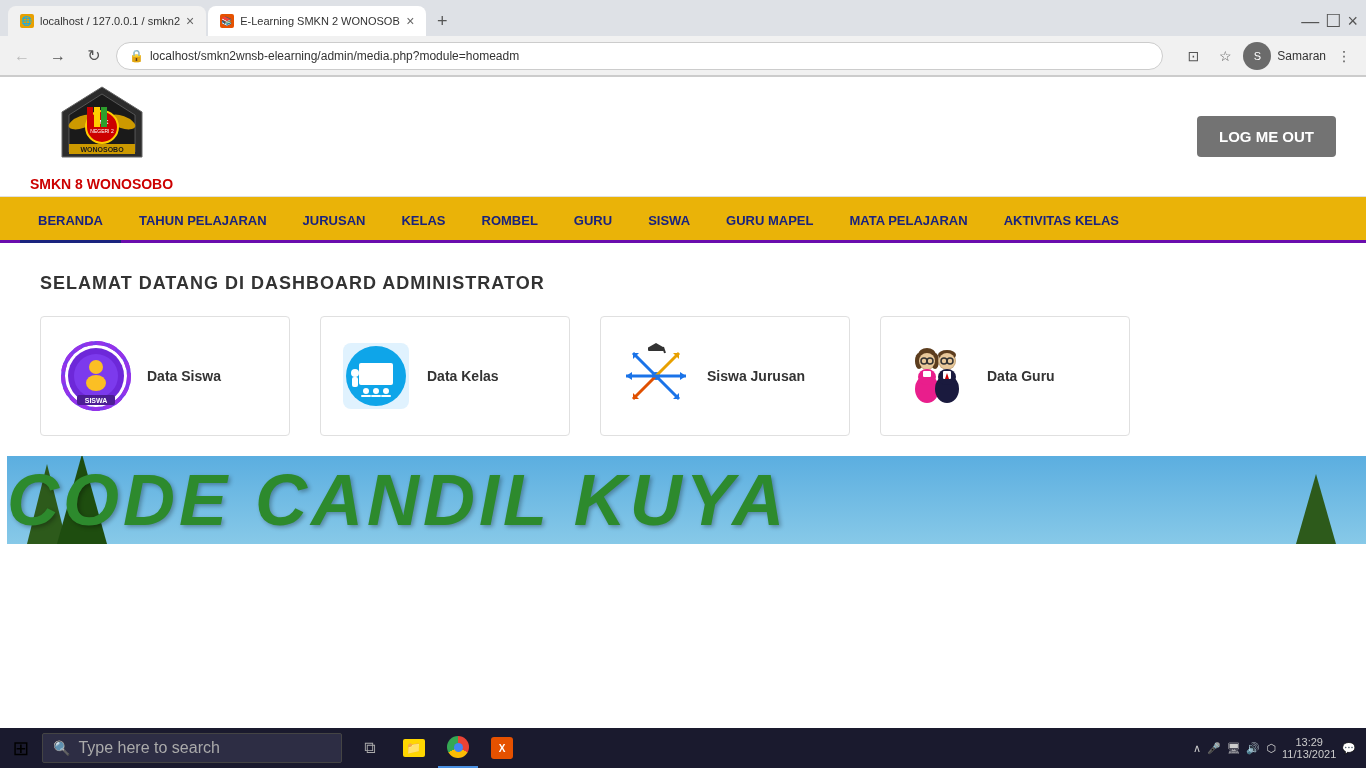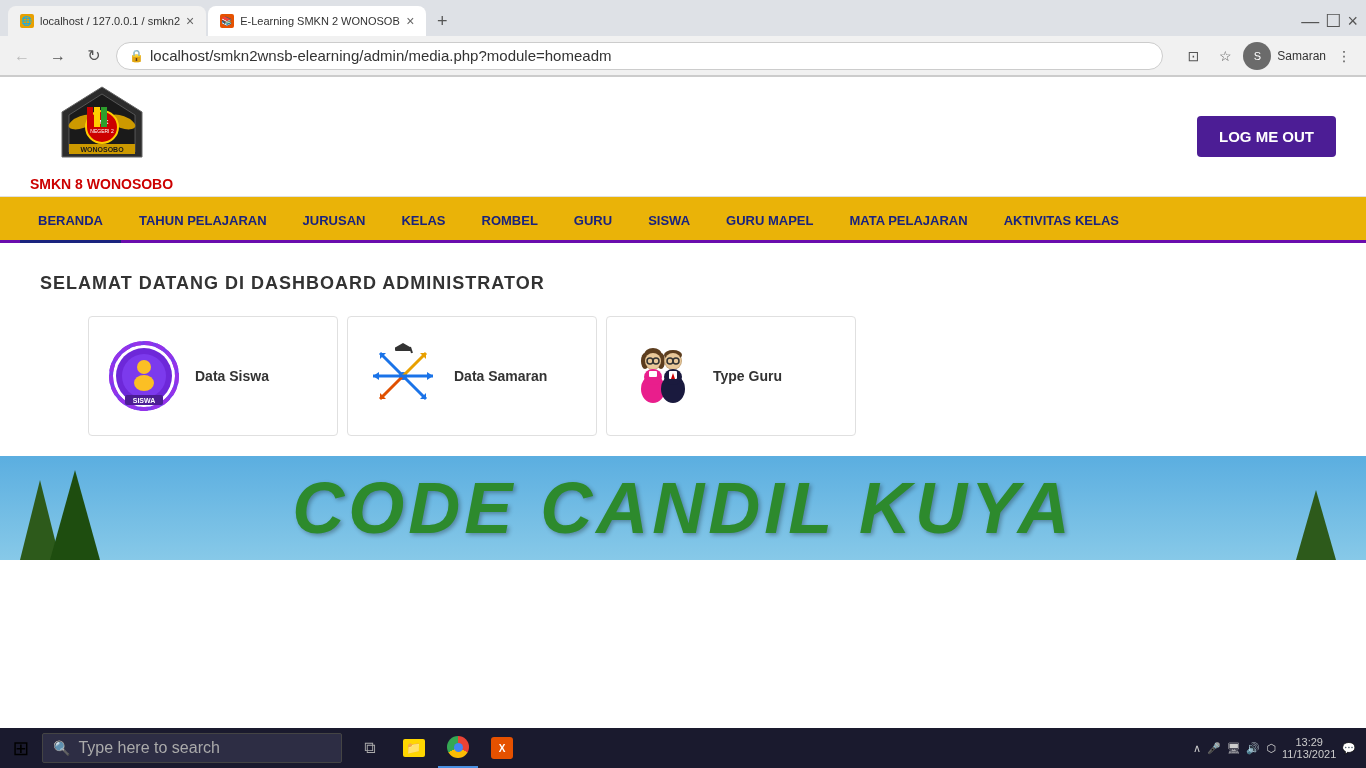--- a/index.html
+++ b/index.html
@@ -93,21 +93,21 @@
       border-radius: 14px;
       background: #fff;
       padding: 0 12px;
       font-size: 13px;
       color: #333;
       display: flex;
       align-items: center;
       gap: 6px;
     }
     .url-lock { font-size: 12px; color: #555; }
-    .address-text { font-size: 15px; color: #333; }
+    .address-text { font-size: 12px; color: #333; }
     .browser-actions {
       display: flex;
       align-items: center;
       gap: 4px;
       margin-left: 8px;
     }
     .browser-action-btn {
       width: 28px;
       height: 28px;
       border-radius: 50%;
@@ -164,21 +164,21 @@
       width: 90px;
       height: 90px;
     }
     .school-name {
       color: #cc0000;
       font-weight: bold;
       font-size: 14px;
       margin-top: 4px;
     }
     .logout-btn {
-      background: #4c1d95;
+      background: #737373;
       color: white;
       border: none;
       padding: 12px 22px;
       font-size: 15px;
       font-weight: bold;
       border-radius: 4px;
       cursor: pointer;
     }
 
     
@@ -217,22 +217,21 @@
       font-size: 18px;
       font-weight: bold;
       color: #333;
       margin-bottom: 22px;
       letter-spacing: 1px;
     }
 
     
     .cards-row {
       display: flex;
-      gap: 9px;
-      margin-left: 48px;
+      gap: 30px;
     }
     .card {
       border: 1px solid #e0e0e0;
       border-radius: 4px;
       width: 250px;
       height: 120px;
       display: flex;
       align-items: center;
       justify-content: flex-start;
       padding: 20px;
@@ -250,26 +249,26 @@
     }
     .card-label {
       font-size: 14px;
       font-weight: bold;
       color: #333;
     }
 
     
     .bottom-banner {
       position: relative;
-      height: 104px;
+      height: 88px;
       background: linear-gradient(180deg, #87ceeb 0%, #5ba3d0 100%);
       overflow: hidden;
       display: flex;
       align-items: center;
-      justify-content: center;
+      margin-left: 7px;
     }
     .banner-text {
       font-size: 72px;
       font-weight: 900;
       color: #2d8a2d;
       letter-spacing: 4px;
       text-transform: uppercase;
       font-style: italic;
       text-shadow: 2px 2px 4px rgba(0,0,0,0.3);
       z-index: 2;
@@ -457,20 +456,44 @@
             <circle cx="35" cy="26" r="7" fill="#fbbf24"></circle>
             <ellipse cx="35" cy="42" rx="10" ry="8" fill="#fbbf24"></ellipse>
 
             <rect x="16" y="54" width="38" height="10" fill="#4c1d95" rx="2"></rect>
             <text x="35" y="62" text-anchor="middle" fill="white" font-size="7" font-weight="bold">SISWA</text>
           </svg>
         </div>
         <span class="card-label">Data Siswa</span>
       </div>
 
+      <div class="card">
+        <div class="card-icon">
+          <svg width="70" height="70" viewBox="0 0 70 70">
+
+            <rect x="2" y="2" width="66" height="66" rx="8" fill="#e0f2fe"></rect>
+
+            <circle cx="35" cy="35" r="30" fill="#0ea5e9"></circle>
+
+            <rect x="18" y="22" width="34" height="22" fill="white" rx="2"></rect>
+
+            <circle cx="14" cy="32" r="4" fill="#fff"></circle>
+            <rect x="11" y="36" width="6" height="10" fill="#fff" rx="2"></rect>
+
+            <circle cx="25" cy="50" r="3" fill="white"></circle>
+            <circle cx="35" cy="50" r="3" fill="white"></circle>
+            <circle cx="45" cy="50" r="3" fill="white"></circle>
+
+            <rect x="20" y="54" width="10" height="2" fill="white" rx="1"></rect>
+            <rect x="30" y="54" width="10" height="2" fill="white" rx="1"></rect>
+            <rect x="40" y="54" width="10" height="2" fill="white" rx="1"></rect>
+          </svg>
+        </div>
+        <span class="card-label">Data Kelas</span>
+      </div>
 
       <div class="card">
         <div class="card-icon">
           <svg width="70" height="70" viewBox="0 0 70 70">
 
             <circle cx="35" cy="35" r="4" fill="#1a73e8"></circle>
 
             <line x1="35" y1="35" x2="12" y2="12" stroke="#1a73e8" stroke-width="3"></line>
             <polygon points="12,12 18,12 12,18" fill="#1a73e8"></polygon>
 
@@ -487,21 +510,21 @@
             <polygon points="5,35 11,31 11,39" fill="#1a73e8"></polygon>
 
             <line x1="35" y1="35" x2="65" y2="35" stroke="#1a73e8" stroke-width="3"></line>
             <polygon points="65,35 59,31 59,39" fill="#1a73e8"></polygon>
 
             <rect x="27" y="6" width="16" height="4" fill="#333" rx="1"></rect>
             <polygon points="35,2 42,6 28,6" fill="#333"></polygon>
             <line x1="42" y1="6" x2="44" y2="12" stroke="#333" stroke-width="2"></line>
           </svg>
         </div>
-        <span class="card-label">Data Samaran</span>
+        <span class="card-label">Siswa Jurusan</span>
       </div>
 
       <div class="card">
         <div class="card-icon">
           <svg width="70" height="70" viewBox="0 0 70 70">
 
             <circle cx="26" cy="20" r="9" fill="#c8a97e"></circle>
 
             <ellipse cx="26" cy="14" rx="9" ry="7" fill="#5c3d1e"></ellipse>
             <ellipse cx="18" cy="20" rx="4" ry="8" fill="#5c3d1e"></ellipse>
@@ -528,21 +551,21 @@
             <circle cx="49" cy="20" r="3" fill="none" stroke="#333" stroke-width="1.5"></circle>
             <line x1="46" y1="20" x2="46" y2="20" stroke="#333" stroke-width="1.5"></line>
 
             <ellipse cx="46" cy="48" rx="12" ry="14" fill="#1a1a3e"></ellipse>
             <ellipse cx="46" cy="36" rx="9" ry="8" fill="#1a1a3e"></ellipse>
 
             <rect x="42" y="30" width="8" height="8" fill="white" rx="1"></rect>
             <polygon points="46,32 44,38 48,38" fill="#cc0000"></polygon>
           </svg>
         </div>
-        <span class="card-label">Type Guru</span>
+        <span class="card-label">Data Guru</span>
       </div>
 
     </div>
   </div>
 
   <div class="bottom-banner">
 
     <div style="position:absolute;bottom:0;left:0;right:0;height:100%;background:linear-gradient(180deg,#5baee0 0%,#87c9e8 100%);z-index:0;"></div>
 
     <div style="position:absolute;bottom:0;left:20px;width:40px;height:80px;background:#2d5a1b;clip-path:polygon(50% 0%, 0% 100%, 100% 100%);z-index:1;"></div>

